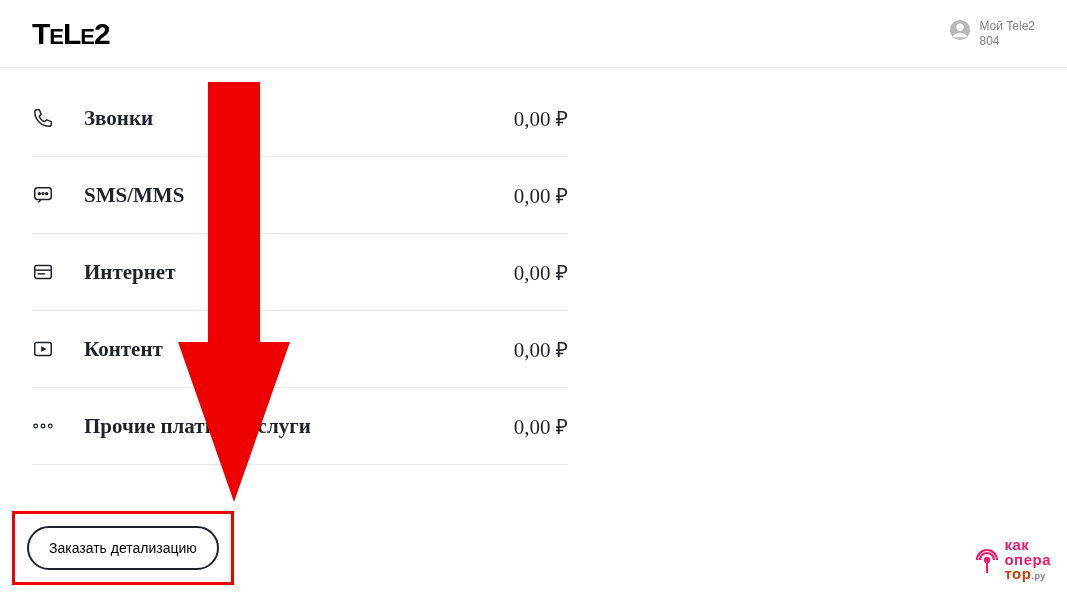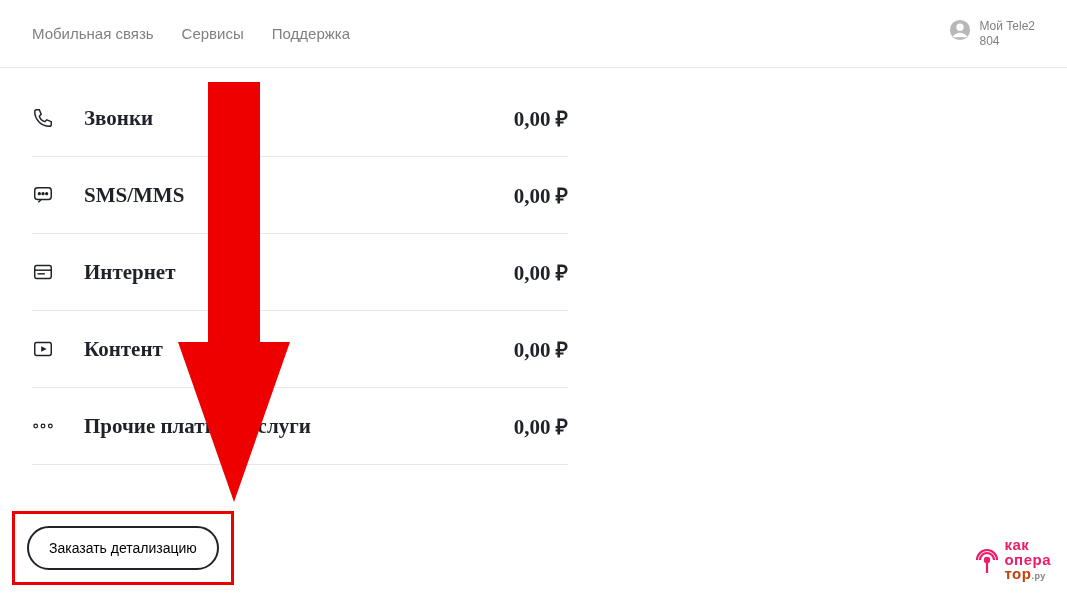--- a/index.html
+++ b/index.html
@@ -63,21 +63,21 @@
   }
   .row-label {
     margin-left: 24px;
     font-size: 21px;
     font-weight: 700;
     color: #1f2229;
   }
   .row-amount {
     margin-left: auto;
     font-size: 21px;
-    font-weight: 700;
+    font-weight: 400;
     color: #1f2229;
     white-space: nowrap;
     text-align: center;
   }
   .button-wrap {
     margin-top: 46px;
     padding: 12px;
     border: 3px solid #ee0000;
     display: inline-block;
     position: relative;
@@ -115,24 +115,22 @@
   .wm-text { line-height: 0.95; font-size: 15px; font-weight: 700; letter-spacing: 0.5px; }
   .wm-line1 { color: #ec1c6a; }
   .wm-line2 { color: #ec1c6a; }
   .wm-line3 { color: #c2410c; }
   .wm-ru { font-size: 9px; color: #808080; }
 </style>
 </head>
 <body>
 
 <div class="header">
-  <div class="nav">
-    <div class="nav-item">Мобильная связь</div>
-    <div class="nav-item">Сервисы</div>
-    <div class="nav-item">Поддержка</div>
+  <div class="logo">
+    T<span class="sm">E</span>L<span class="sm">E</span>2
   </div>
   <div class="account">
     <span class="account-icon">
       <svg width="22" height="22" viewBox="0 0 24 24">
           <circle cx="12" cy="12" r="11" fill="#b8b8b8"></circle>
           <circle cx="12" cy="9" r="4" fill="#fff"></circle>
           <path d="M4 20c1.5-4 6-5 8-5s6.5 1 8 5" fill="#fff"></path>
         </svg>
     </span>
     <div>

